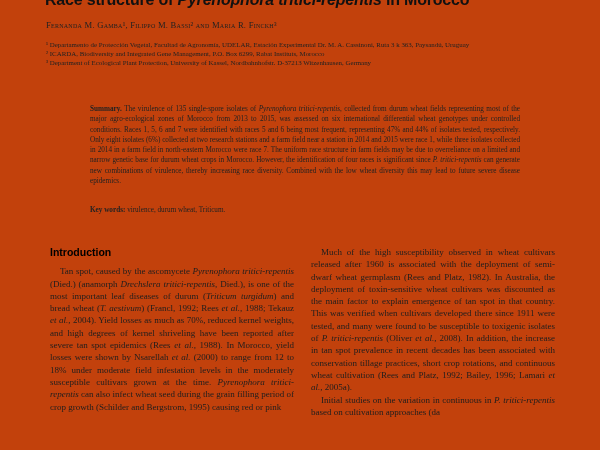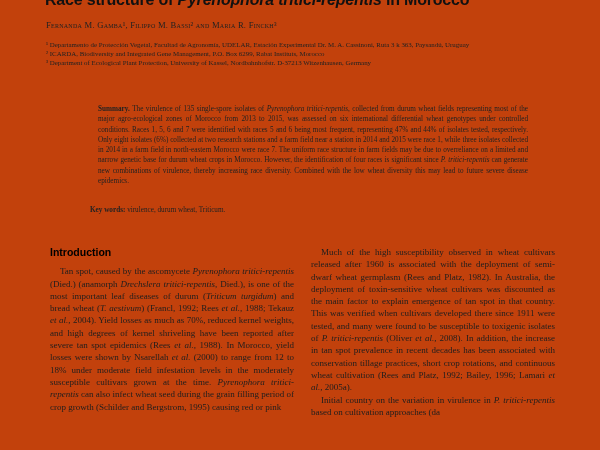--- a/index.html
+++ b/index.html
@@ -46,21 +46,20 @@
   }
   .affiliations .aff { text-indent: -4px; padding-left: 4px; }
 
   .summary {
     position: absolute;
     top: 104px; left: 90px; width: 430px;
     font-size: 7.2px;
     line-height: 10.3px;
     text-align: justify;
     color: #222;
-    margin-left: 8px;
   }
   .keywords {
     position: absolute;
     top: 206px; left: 90px; width: 430px;
     font-size: 7.2px;
     color: #222;
   }
 
   .columns {
     position: absolute;
@@ -103,17 +102,17 @@
 
   <div class="keywords"><span class="bd">Key words: </span><span>virulence, durum wheat, Triticum.</span></div>
 
   <div class="columns">
     <div class="col">
       <h2 class="intro-heading">Introduction</h2>
       <p class="para"><span>Tan spot, caused by the ascomycete </span><span class="it">Pyrenophora tritici-repentis</span><span> (Died.) (anamorph </span><span class="it">Drechslera tritici-repentis</span><span>, Died.), is one of the most important leaf diseases of durum (</span><span class="it">Triticum turgidum</span><span>) and bread wheat (</span><span class="it">T. aestivum</span><span>) (Francl, 1992; Rees </span><span class="it">et al.</span><span>, 1988; Tekauz </span><span class="it">et al.</span><span>, 2004). Yield losses as much as 70%, reduced kernel weights, and high degrees of kernel shriveling have been reported after severe tan spot epidemics (Rees </span><span class="it">et al.</span><span>, 1988). In Morocco, yield losses were shown by Nsarellah </span><span class="it">et al.</span><span> (2000) to range from 12 to 18% under moderate field infestation levels in the moderately susceptible cultivars grown at the time. </span><span class="it">Pyrenophora tritici-repentis</span><span> can also infect wheat seed during the grain filling period of crop growth (Schilder and Bergstrom, 1995) causing red or pink</span></p>
     </div>
     <div class="col">
       <p class="para"><span>Much of the high susceptibility observed in wheat cultivars released after 1960 is associated with the deployment of semi-dwarf wheat germplasm (Rees and Platz, 1982). In Australia, the deployment of toxin-sensitive wheat cultivars was discounted as the main factor to explain emergence of tan spot in that country. This was verified when cultivars developed there since 1911 were tested, and many were found to be susceptible to toxigenic isolates of </span><span class="it">P. tritici-repentis</span><span> (Oliver </span><span class="it">et al.</span><span>, 2008). In addition, the increase in tan spot prevalence in recent decades has been associated with conservation tillage practices, short crop rotations, and continuous wheat cultivation (Rees and Platz, 1992; Bailey, 1996; Lamari </span><span class="it">et al.</span><span>, 2005a).</span></p>
-      <p class="para"><span>Initial country on the variation in virulence in </span><span class="it">P. tritici-repentis</span><span> based on cultivation approaches (da</span></p>
+      <p class="para"><span>Initial studies on the variation in continuous in </span><span class="it">P. tritici-repentis</span><span> based on cultivation approaches (da</span></p>
     </div>
   </div>
 
 </div>
 
 </body></html>

